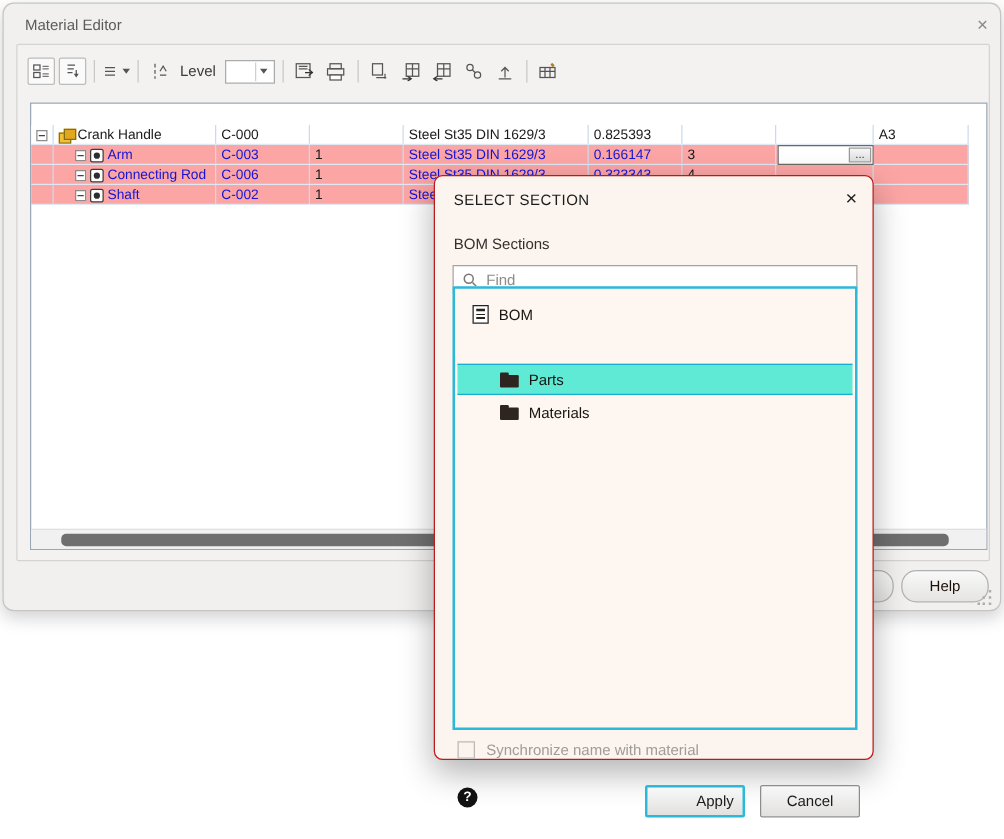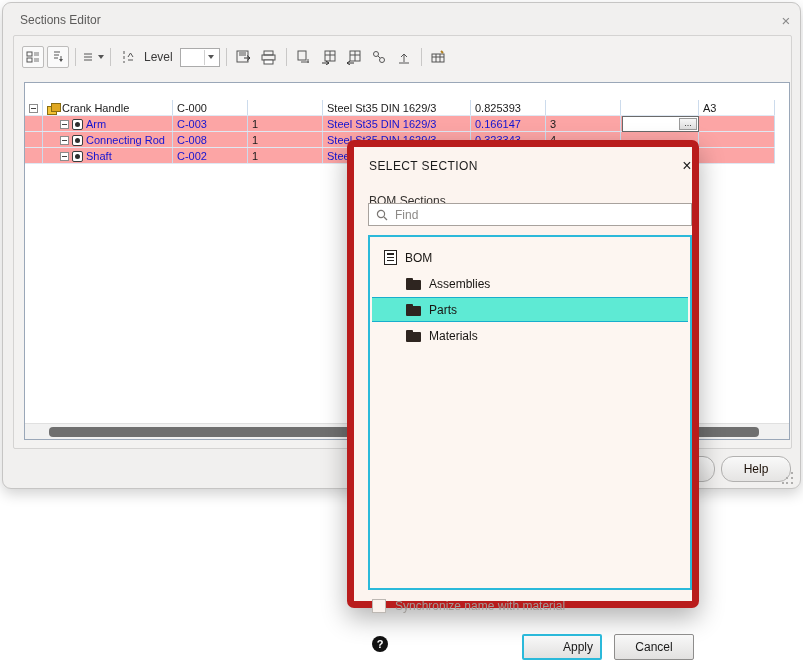--- a/index.html
+++ b/index.html
@@ -71,26 +71,26 @@
   
   .winbtn { height:26px; background:linear-gradient(#f9f9f9,#e5e4e3); border:1px solid #b2b1b0;
     border-radius:12px; font-size:12px; color:#1c1008; display:flex; align-items:center; justify-content:center; }
   #hidden-btn { left:640px; top:453px; width:72px; }
   #help-btn { left:718px; top:453px; width:70px; }
   #resize-grip { left:779px; top:469px; width:12px; height:12px; }
   #resize-grip i { position:absolute; width:2px; height:2px; background:#aeadac; }
 
   
   #dlg { left:347px; top:140px; width:352px; height:468px; background:#fcf4ef;
-    border:7px solid #b91c1c; border-radius:7px; box-shadow:0 10px 26px rgba(0,0,0,.30); z-index:10; }
+    border:1px solid #b91c1c; border-radius:7px; box-shadow:0 10px 26px rgba(0,0,0,.30); z-index:10; }
   #dlg-title { left:15px; top:12px; font-size:12px; color:#1b1b1b; letter-spacing:.4px; }
   #dlg-close { left:322px; top:8px; width:22px; height:22px; font-size:16px; color:#1b1b1b;
     text-align:center; line-height:22px; }
   #dlg-sections-label { left:15px; top:47px; font-size:12px; color:#33302e; }
-  #find-box { left:14px; top:56px; width:324px; height:23px; background:#fff; border:1px solid #a8a29d;
+  #find-box { left:14px; top:71px; width:324px; height:23px; background:#fff; border:1px solid #a8a29d;
     display:flex; align-items:center; padding-left:7px; gap:7px; }
   #find-input { border:none; outline:none; width:270px; font-size:12px; color:#333; background:transparent;
     font-family:"Liberation Sans", sans-serif; }
   #find-input::placeholder { color:#8d8a87; }
   #tree { left:14px; top:88px; width:324px; height:355px; background:#fdf6f1; border:2px solid #2bb9da; }
   .titem { position:absolute; left:2px; width:316px; height:25px; display:flex; align-items:center;
     font-size:12px; color:#181512; gap:8px; }
   .titem.sel { background:#5eead4; border-top:1px solid #18aecd; border-bottom:1px solid #18aecd; }
   .ticon-doc { width:13px; height:15px; border:1px solid #262220; background:#fff; position:relative; flex:0 0 13px; }
   .ticon-doc::before { content:""; position:absolute; left:2px; top:2px; right:2px; height:2px; background:#262220; }
@@ -111,21 +111,21 @@
     display:flex; align-items:center; justify-content:center; }
   #apply-btn { left:168px; border:2px solid #2bb9da;padding-left:32px; }
   #cancel-btn { left:260px; }
 
   svg { display:block; }
 </style>
 </head>
 <body>
 
 <div id="pe-window" class="abs">
-  <div id="pe-title" class="abs">Sections Editor</div>
+  <div id="pe-title" class="abs">Material Editor</div>
   <div id="pe-close" class="abs">×</div>
 
   <div id="pe-panel" class="abs">
 
     <div id="toolbar" class="abs">
       <div class="tbtn boxed">
         <svg width="14" height="14">
             <rect x="1" y="2" width="5" height="4" fill="none" stroke="#555"></rect>
             <rect x="1" y="8" width="5" height="4" fill="none" stroke="#555"></rect>
             <path d="M8 3h5M8 5h5M8 9h5M8 11h5" stroke="#777"></path>
@@ -258,21 +258,21 @@
       </div>
 
       <div class="trow child" style="top:49px">
         <div class="cell c0"></div>
         <div class="cell c1">
             <span class="indent"></span>
             <span class="expander"></span>
             <span class="icon-part"></span>
             <span class="blue">Connecting Rod</span>
           </div>
-        <div class="cell c2 blue">C-008</div>
+        <div class="cell c2 blue">C-006</div>
         <div class="cell c3">1</div>
         <div class="cell c4 blue">Steel St35 DIN 1629/3</div>
         <div class="cell c5 blue">0.323343</div>
         <div class="cell c6">4</div>
         <div class="cell c7"></div>
         <div class="cell c8"></div>
       </div>
 
       <div class="trow child" style="top:65px">
         <div class="cell c0"></div>
@@ -320,24 +320,20 @@
         <path d="M8 8l3 3" stroke="#7a7673" stroke-width="1.2"></path>
       </svg>
     <input id="find-input" placeholder="Find" style="">
   </div>
 
   <div id="tree" class="abs">
     <div class="titem" style="top:8px; padding-left:12px">
       <span class="ticon-doc"></span>
       <span>BOM</span>
     </div>
-    <div class="titem" style="top:34px; padding-left:34px">
-      <span class="ticon-folder"></span>
-      <span>Assemblies</span>
-    </div>
     <div class="titem sel" style="top:60px; padding-left:34px">
       <span class="ticon-folder"></span>
       <span>Parts</span>
     </div>
     <div class="titem" style="top:86px; padding-left:34px">
       <span class="ticon-folder"></span>
       <span>Materials</span>
     </div>
   </div>
 

